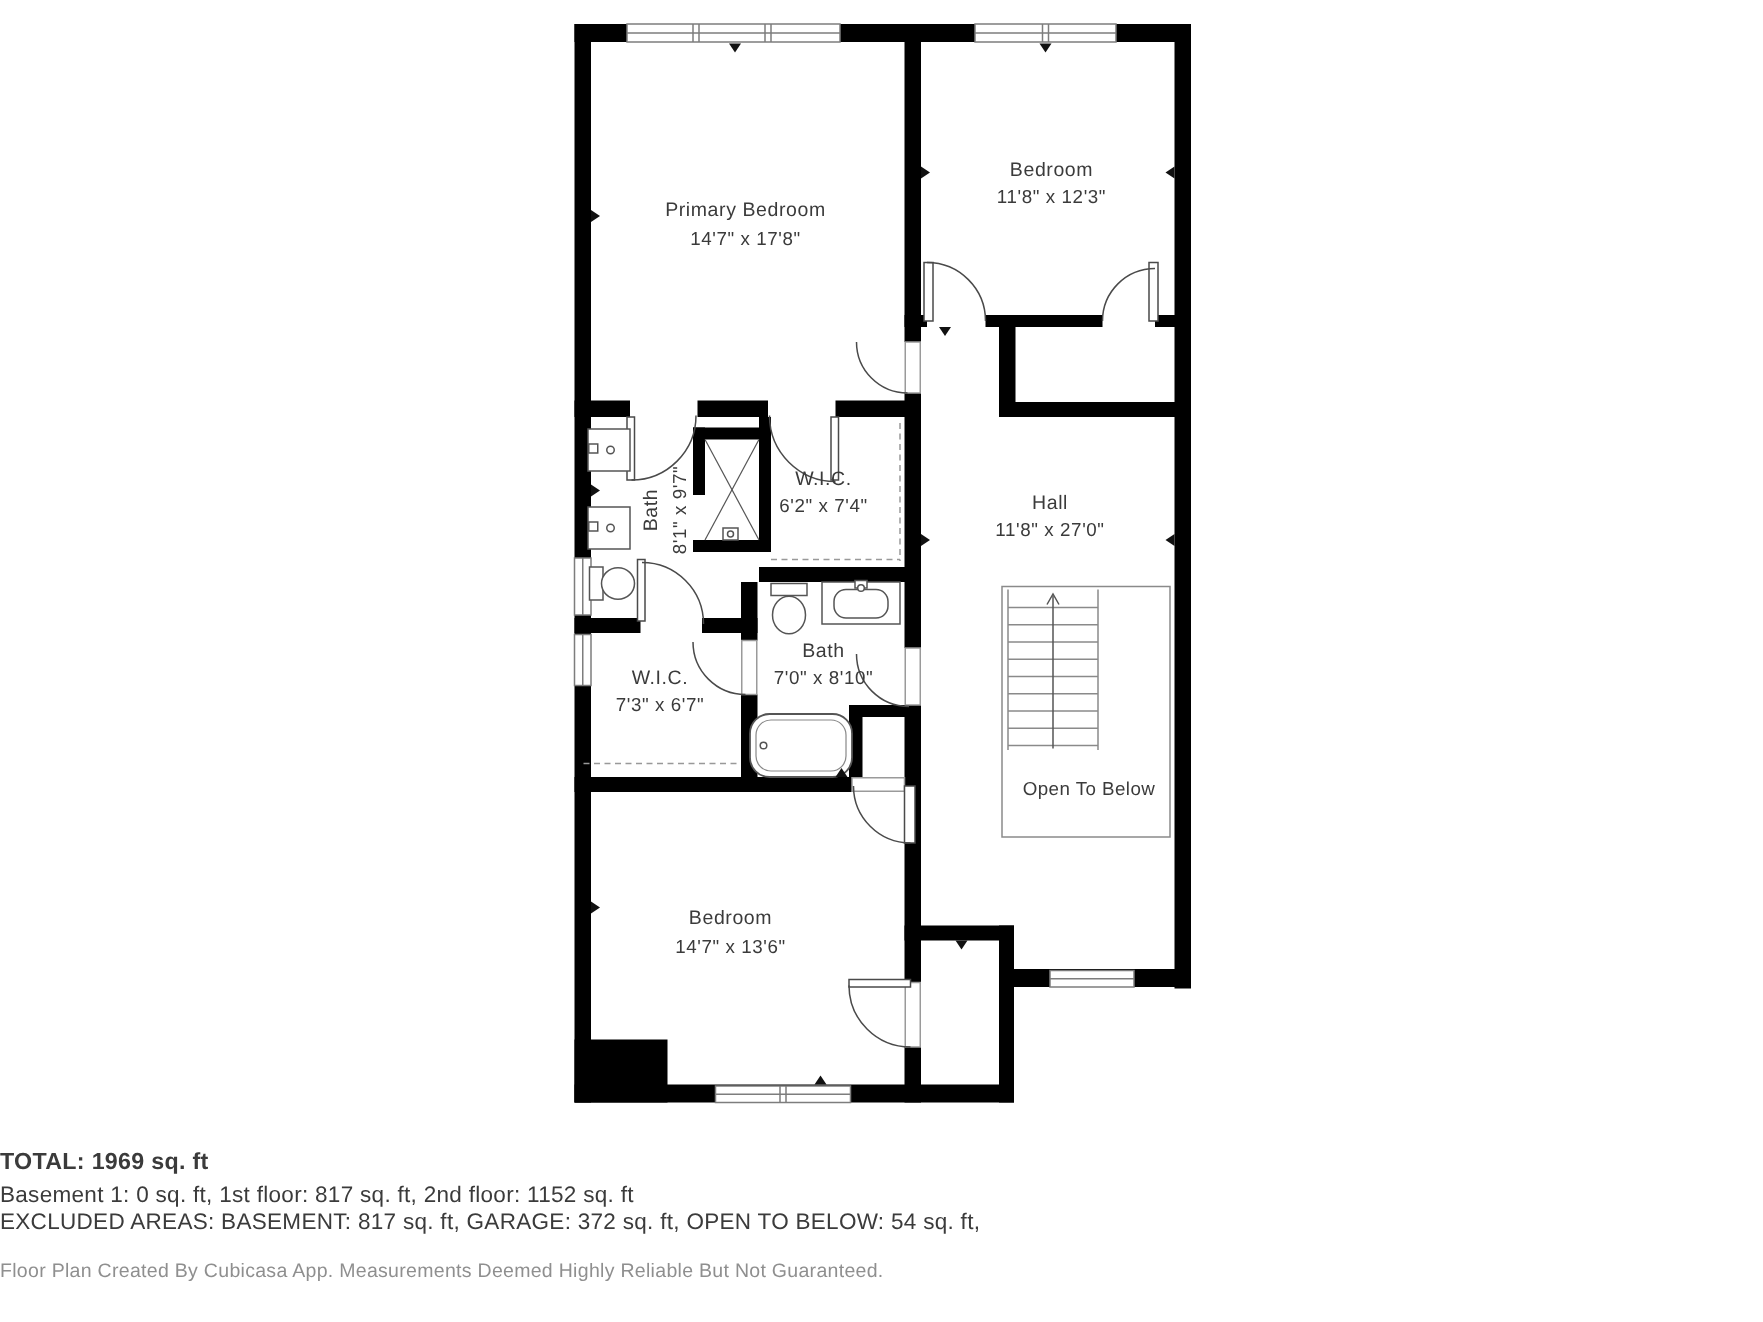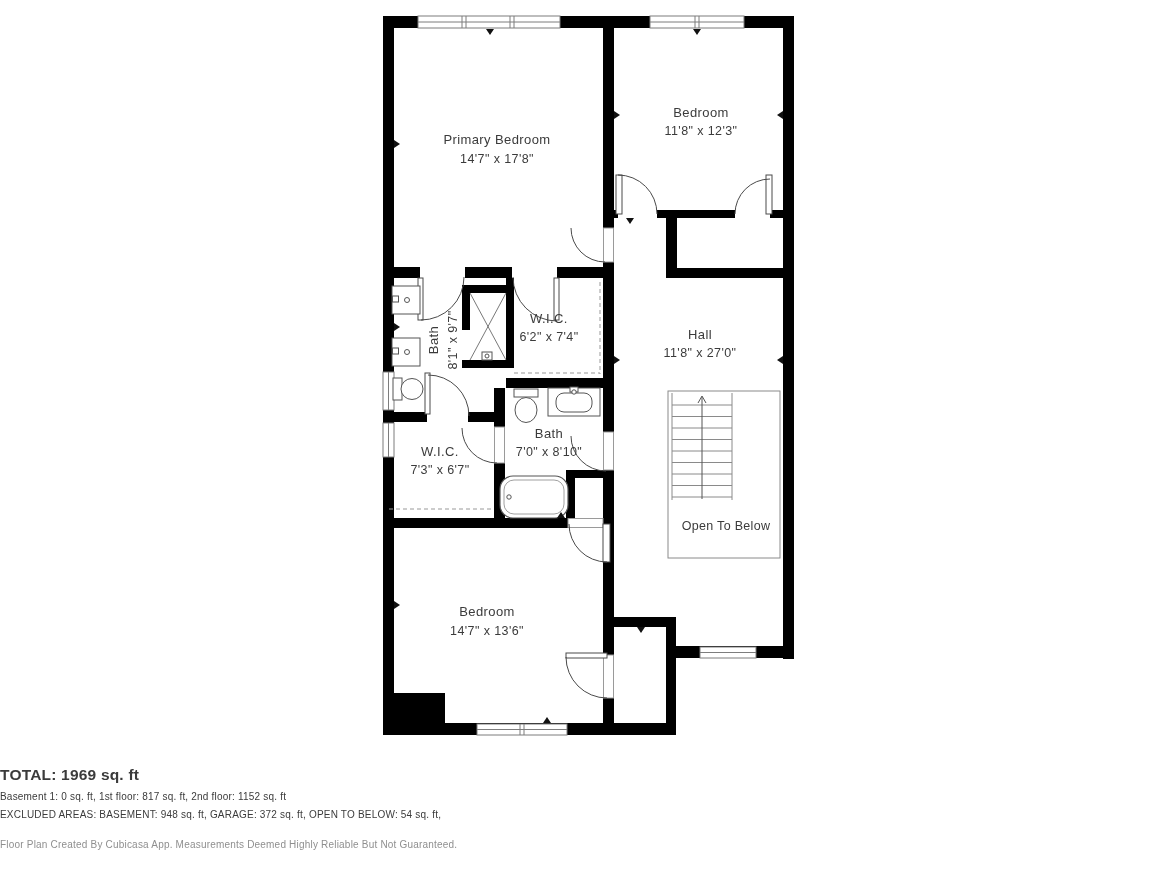--- a/index.html
+++ b/index.html
@@ -4,22 +4,22 @@
 <style>
   html,body{margin:0;padding:0;background:#fff;}
   #page{position:relative;width:1175px;height:881px;background:#fff;overflow:hidden;
         font-family:"Liberation Sans", sans-serif;}
   #plan-svg{position:absolute;left:0;top:0;}
   .room-name{font-size:13px;fill:#3b3b3b;letter-spacing:.4px;}
   .room-dims{font-size:12.5px;fill:#3b3b3b;letter-spacing:.4px;}
   .otb-label{font-size:12.5px;fill:#3b3b3b;letter-spacing:.3px;}
   #summary{position:absolute;left:0;top:766px;width:100%;color:#3b3b3b;}
   #summary .total{font-size:15.5px;font-weight:bold;margin-bottom:4px;letter-spacing:.2px;}
-  #summary .line{font-size:10px;line-height:18px;letter-spacing:.2px;}
-  #summary .disclaimer{font-size:10px;color:#8f8f8f;margin-top:15px;letter-spacing:.2px;}
+  #summary .line{font-size:15px;line-height:18px;letter-spacing:.2px;}
+  #summary .disclaimer{font-size:13px;color:#8f8f8f;margin-top:15px;letter-spacing:.2px;}
 </style>
 </head>
 <body>
 
 <div id="page">
 
 <svg id="plan-svg" width="1175" height="762" viewBox="0 0 1175 762">
 
   <g fill="#000000">
 
@@ -261,17 +261,17 @@
     <text class="room-name" x="487" y="616">Bedroom</text>
     <text class="room-dims" x="487" y="635">14'7" x 13'6"</text>
 
     <text class="otb-label" x="726" y="530">Open To Below</text>
   </g>
 </svg>
 
   <div id="summary">
     <div class="total">TOTAL: 1969 sq. ft</div>
     <div class="line">Basement 1: 0 sq. ft, 1st floor: 817 sq. ft, 2nd floor: 1152 sq. ft</div>
-    <div class="line">EXCLUDED AREAS: BASEMENT: 948 sq. ft, GARAGE: 372 sq. ft, OPEN TO BELOW: 54 sq. ft,</div>
+    <div class="line">EXCLUDED AREAS: BASEMENT: 817 sq. ft, GARAGE: 372 sq. ft, OPEN TO BELOW: 54 sq. ft,</div>
     <div class="disclaimer">Floor Plan Created By Cubicasa App. Measurements Deemed Highly Reliable But Not Guaranteed.</div>
   </div>
 
 </div>
 
 </body></html>

